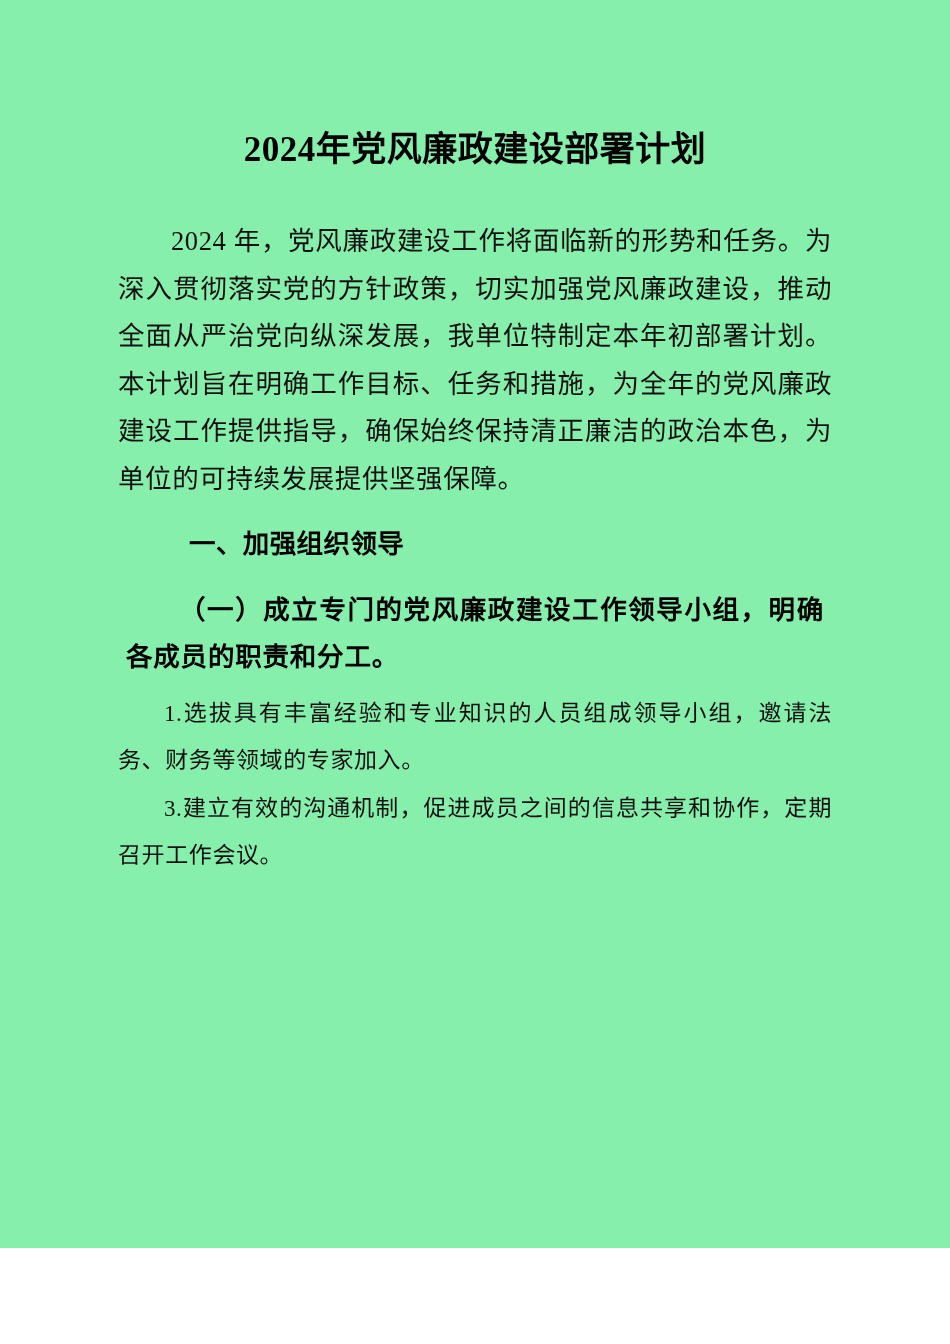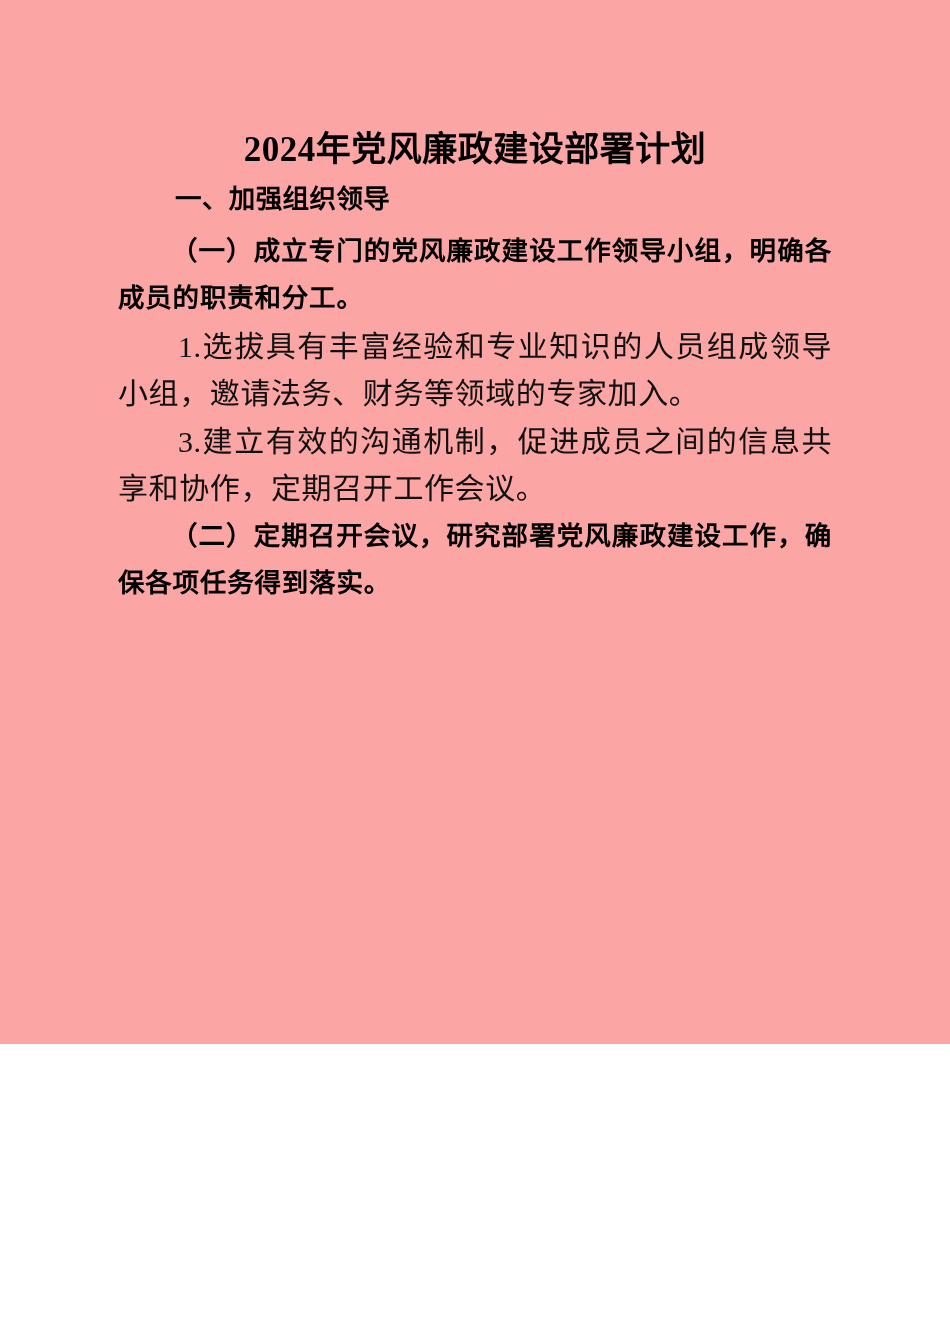--- a/index.html
+++ b/index.html
@@ -5,23 +5,23 @@
 <style>
   html, body {
     margin: 0;
     padding: 0;
     background: #ffffff;
   }
 
   .page {
     position: relative;
     width: 950px;
-    height: 1044px;
+    height: 1248px;
     margin: 0 auto;
-    background: #fca5a5;
+    background: #86efac;
     box-sizing: border-box;
     padding: 0;
     overflow: hidden;
   }
 
   .doc-body {
     position: absolute;
     left: 118px;
     top: 0;
     width: 714px;
@@ -60,70 +60,70 @@
     margin-top: 46px;
   }
 
   
   .heading-1 {
     font-family: Liberation Sans, sans-serif;
     font-weight: bold;
     font-size: 26.5px;
     line-height: 47.5px;
     color: #000000;
-    margin: 4px;
+    margin: 18px;
     text-indent: 2em;
     letter-spacing: 0.4px;
   }
 
   
   .heading-2 {
     font-family: "Liberation Serif", "DejaVu Serif", serif;
     font-weight: bold;
     font-size: 26.5px;
     line-height: 47.5px;
     color: #000000;
-    margin: 0;
+    margin: 8px;
     text-align: justify;
     text-justify: inter-ideograph;
     text-indent: 2em;
     letter-spacing: 0.8px;
     word-break: break-all;
   }
 
   
   .item {
     font-family: "Liberation Serif", "DejaVu Serif", serif;
-    font-size: 30px;
+    font-size: 23px;
     line-height: 47.5px;
     color: #111111;
     margin: 0;
     text-align: justify;
     text-justify: inter-ideograph;
     text-indent: 2em;
     letter-spacing: 0.6px;
     word-break: break-all;
   }
 </style>
 </head>
 <body>
 
 <div class="page">
   <div class="doc-body">
 
     <h1 class="doc-title">2024年党风廉政建设部署计划</h1>
 
+    <p class="para first-body">2024 年，党风廉政建设工作将面临新的形势和任务。为深入贯彻落实党的方针政策，切实加强党风廉政建设，推动全面从严治党向纵深发展，我单位特制定本年初部署计划。本计划旨在明确工作目标、任务和措施，为全年的党风廉政建设工作提供指导，确保始终保持清正廉洁的政治本色，为单位的可持续发展提供坚强保障。</p>
 
     <p class="heading-1">一、加强组织领导</p>
 
     <p class="heading-2">（一）成立专门的党风廉政建设工作领导小组，明确各成员的职责和分工。</p>
 
     <p class="item">1.选拔具有丰富经验和专业知识的人员组成领导小组，邀请法务、财务等领域的专家加入。</p>
 
 
     <p class="item">3.建立有效的沟通机制，促进成员之间的信息共享和协作，定期召开工作会议。</p>
 
 
-    <p class="heading-2">（二）定期召开会议，研究部署党风廉政建设工作，确保各项任务得到落实。</p>
 
 
   </div>
 </div>
 
 </body></html>

